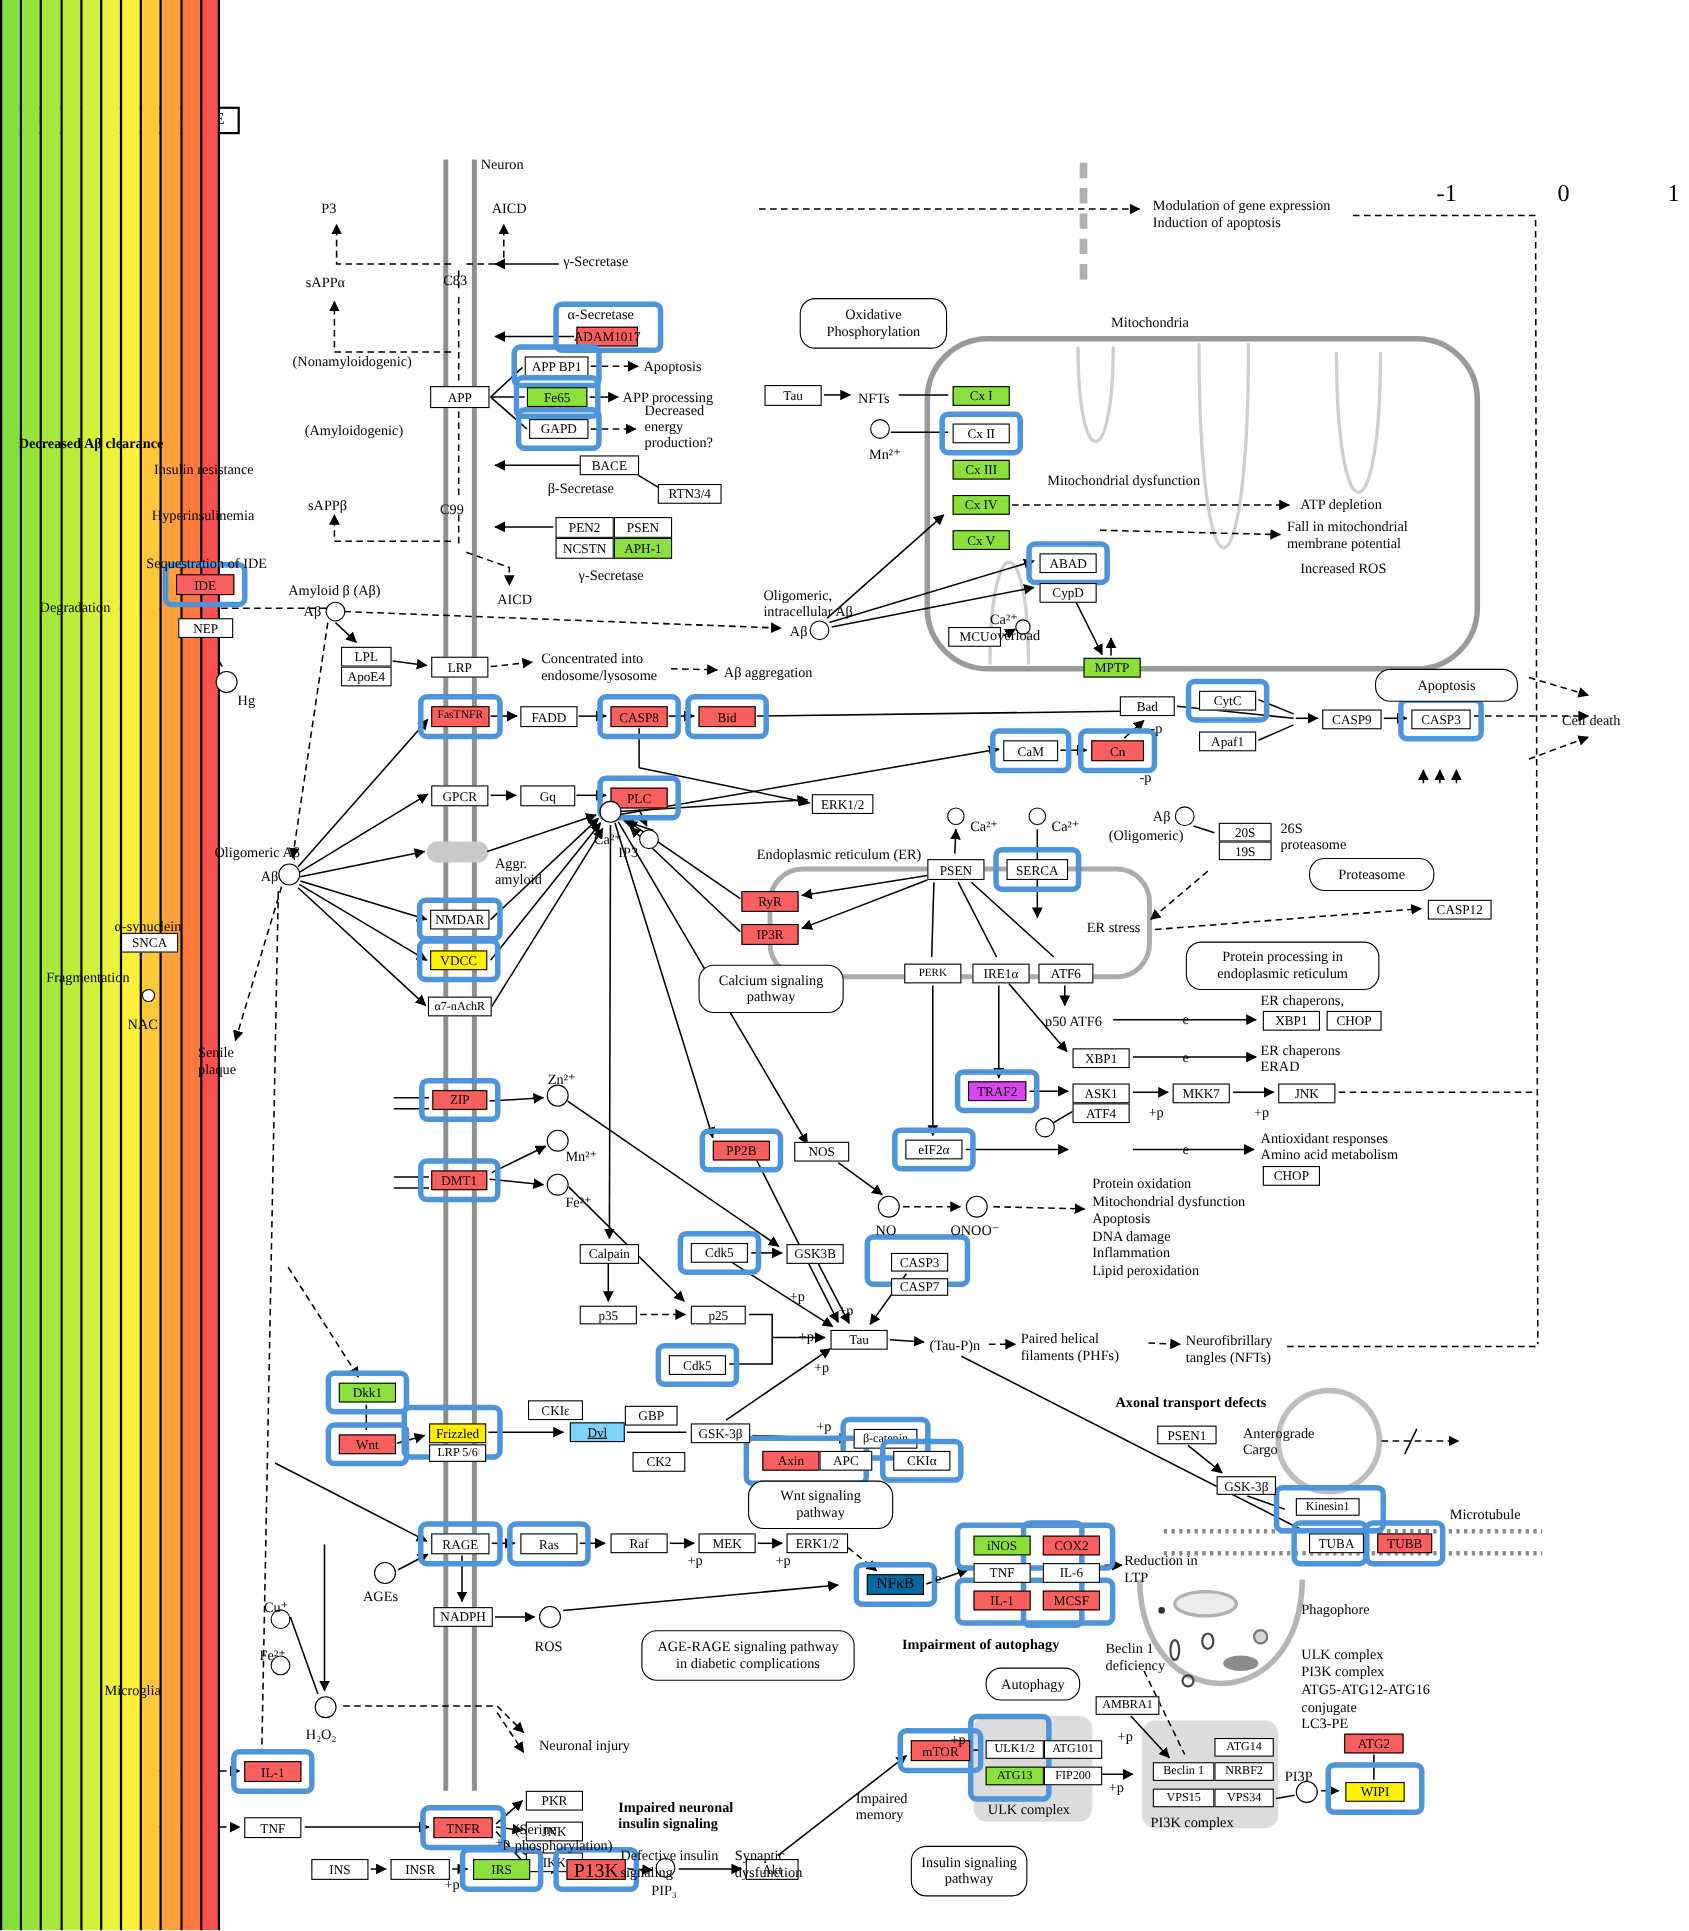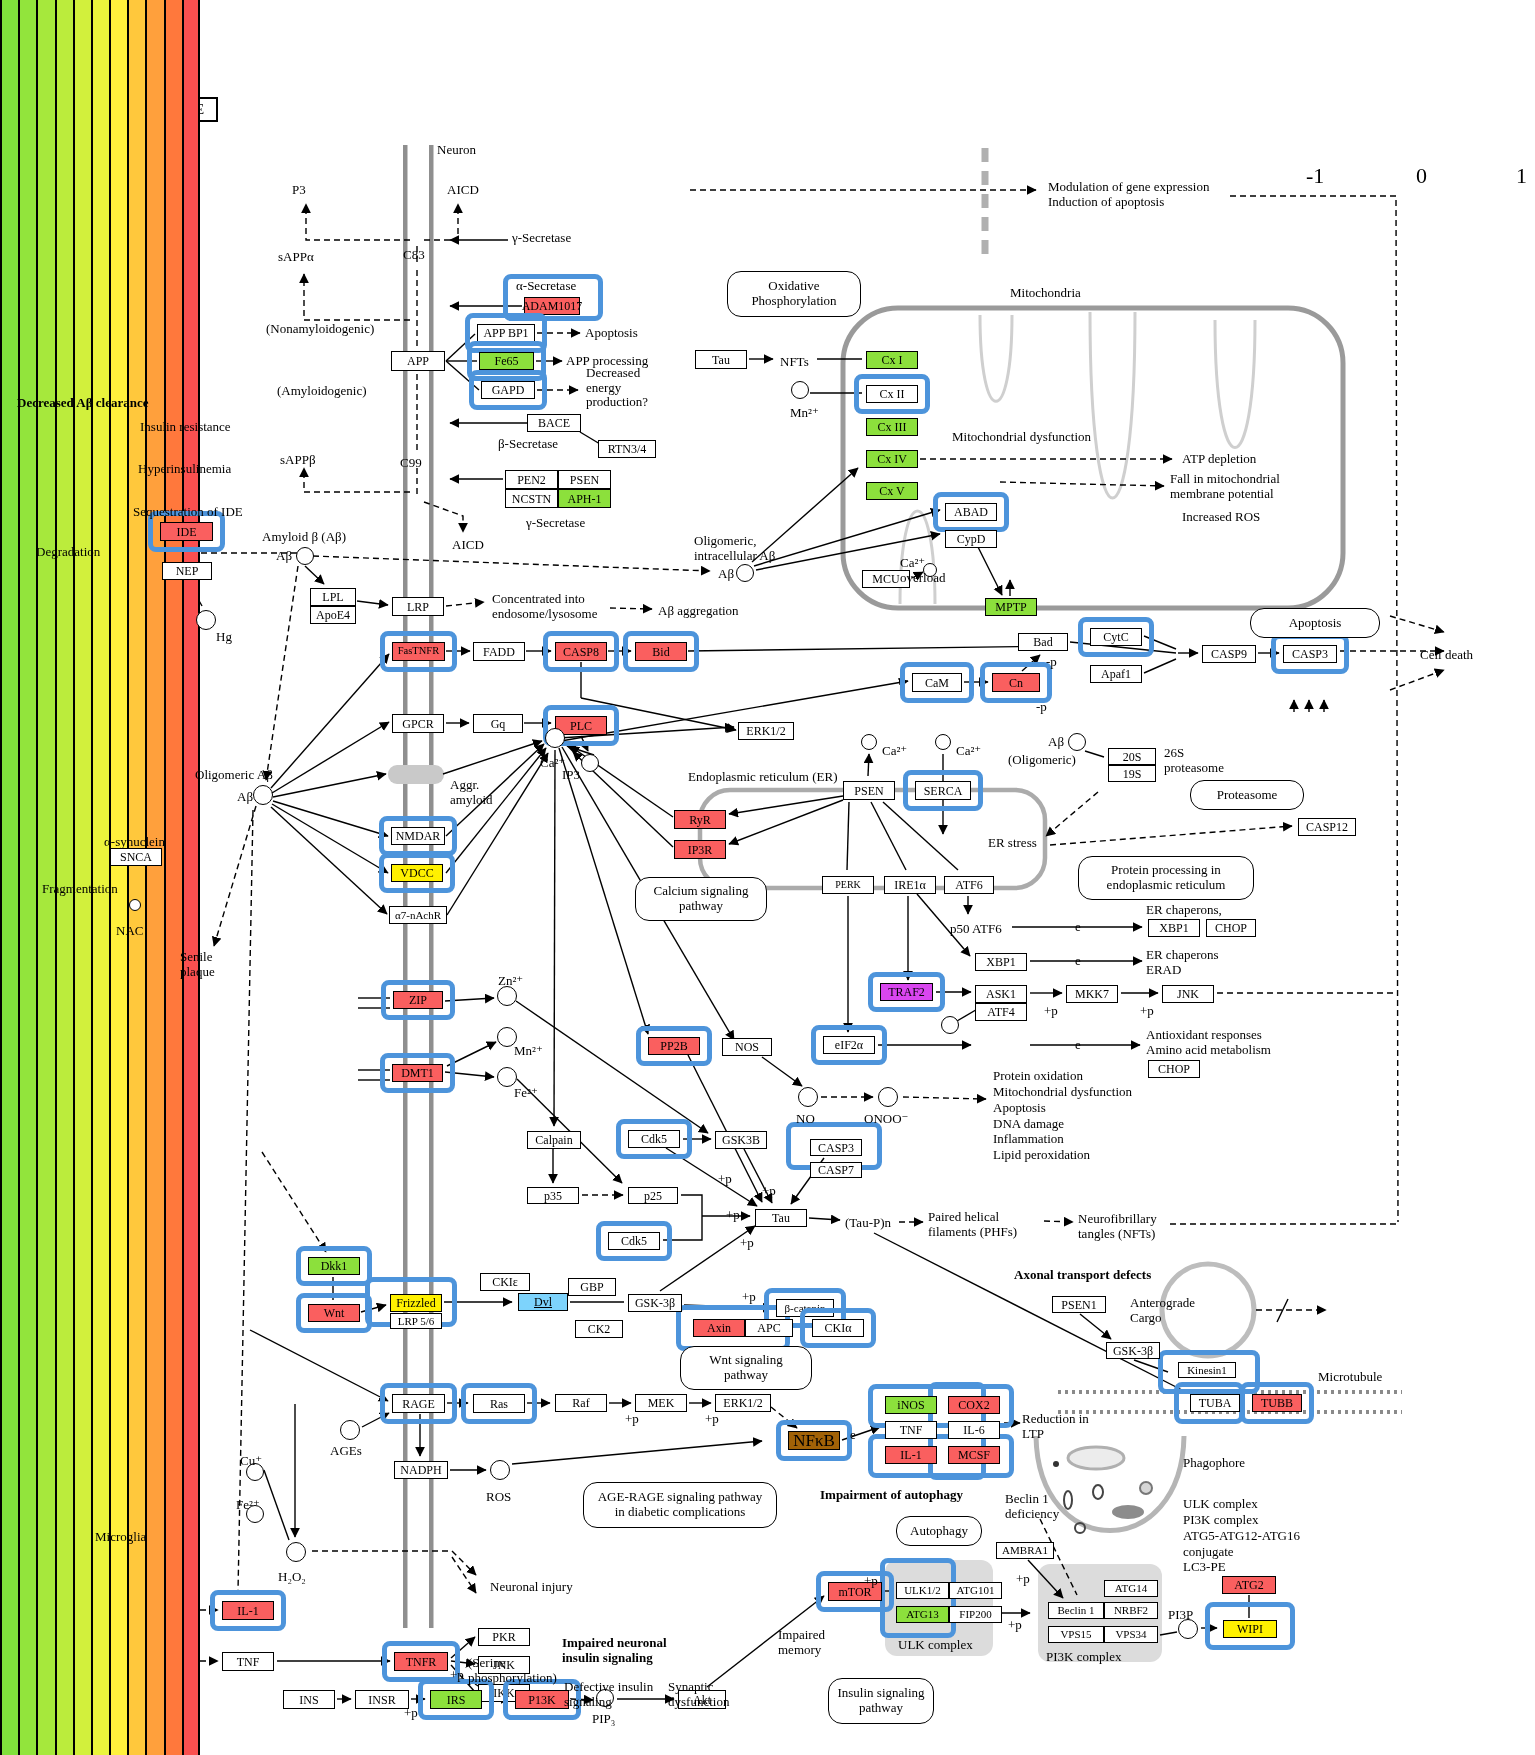--- a/index.html
+++ b/index.html
@@ -430,41 +430,41 @@
       <div class="node" style="left: 1252px; top: 1394px; width: 50px; height: 18px; background: rgb(250, 95, 95); font-size: 12px;">TUBB</div>
       <div class="hlbox" style="left: 380px; top: 1383px; width: 77px; height: 41px; border-color: rgb(77, 148, 219);"></div>
       <div class="node" style="left: 392px; top: 1394px; width: 53px; height: 19px; background: rgb(255, 255, 255); font-size: 12px;">RAGE</div>
       <div class="hlbox" style="left: 461px; top: 1383px; width: 76px; height: 41px; border-color: rgb(77, 148, 219);"></div>
       <div class="node" style="left: 473px; top: 1394px; width: 52px; height: 19px; background: rgb(255, 255, 255); font-size: 12px;">Ras</div>
       <div class="node" style="left: 555px; top: 1394px; width: 52px; height: 18px; background: rgb(255, 255, 255); font-size: 12px;">Raf</div>
       <div class="node" style="left: 635px; top: 1394px; width: 52px; height: 18px; background: rgb(255, 255, 255); font-size: 12px;">MEK</div>
       <div class="node" style="left: 715px; top: 1394px; width: 56px; height: 18px; background: rgb(255, 255, 255); font-size: 12px;">ERK1/2</div>
       <div class="node" style="left: 394px; top: 1461px; width: 54px; height: 18px; background: rgb(255, 255, 255); font-size: 12px;">NADPH</div>
       <div class="hlbox" style="left: 776px; top: 1420px; width: 76px; height: 41px; border-color: rgb(77, 148, 219);"></div>
-      <div class="node" style="left: 788px; top: 1431px; width: 52px; height: 19px; background: #a16207; font-size: 17px;">NFκB</div>
+      <div class="node" style="left: 788px; top: 1431px; width: 52px; height: 19px; background: #0369a1; font-size: 14px;">NFκB</div>
       <div class="node" style="left: 885px; top: 1396px; width: 52px; height: 18px; background: rgb(140, 224, 60); font-size: 12px;">iNOS</div>
       <div class="node" style="left: 948px; top: 1396px; width: 52px; height: 18px; background: rgb(250, 95, 95); font-size: 12px;">COX2</div>
       <div class="node" style="left: 885px; top: 1421px; width: 52px; height: 18px; background: rgb(255, 255, 255); font-size: 12px;">TNF</div>
       <div class="node" style="left: 948px; top: 1421px; width: 52px; height: 18px; background: rgb(255, 255, 255); font-size: 12px;">IL-6</div>
       <div class="node" style="left: 885px; top: 1446px; width: 52px; height: 18px; background: rgb(250, 95, 95); font-size: 12px;">IL-1</div>
       <div class="node" style="left: 948px; top: 1446px; width: 52px; height: 18px; background: rgb(250, 95, 95); font-size: 12px;">MCSF</div>
       <div class="hlbox" style="left: 210px; top: 1590px; width: 76px; height: 41px; border-color: rgb(77, 148, 219);"></div>
       <div class="node" style="left: 222px; top: 1601px; width: 52px; height: 19px; background: rgb(250, 95, 95); font-size: 12px;">IL-1</div>
       <div class="node" style="left: 222px; top: 1652px; width: 52px; height: 19px; background: rgb(255, 255, 255); font-size: 12px;">TNF</div>
       <div class="hlbox" style="left: 382px; top: 1641px; width: 78px; height: 41px; border-color: rgb(77, 148, 219);"></div>
       <div class="node" style="left: 394px; top: 1652px; width: 54px; height: 19px; background: rgb(250, 95, 95); font-size: 12px;">TNFR</div>
       <div class="node" style="left: 478px; top: 1628px; width: 52px; height: 18px; background: rgb(255, 255, 255); font-size: 12px;">PKR</div>
       <div class="node" style="left: 478px; top: 1656px; width: 52px; height: 18px; background: rgb(255, 255, 255); font-size: 12px;">JNK</div>
       <div class="node" style="left: 478px; top: 1684px; width: 52px; height: 18px; background: rgb(255, 255, 255); font-size: 12px;">IKK</div>
       <div class="node" style="left: 283px; top: 1690px; width: 52px; height: 19px; background: rgb(255, 255, 255); font-size: 12px;">INS</div>
       <div class="node" style="left: 355px; top: 1690px; width: 54px; height: 19px; background: rgb(255, 255, 255); font-size: 12px;">INSR</div>
       <div class="hlbox" style="left: 418px; top: 1679px; width: 76px; height: 41px; border-color: rgb(77, 148, 219);"></div>
       <div class="node" style="left: 430px; top: 1690px; width: 52px; height: 19px; background: rgb(140, 224, 60); font-size: 12px;">IRS</div>
       <div class="hlbox" style="left: 503px; top: 1679px; width: 78px; height: 41px; border-color: rgb(77, 148, 219);"></div>
-      <div class="node" style="left: 515px; top: 1690px; width: 54px; height: 19px; background: rgb(250, 95, 95); font-size: 12px;">P13K</div>
+      <div class="node" style="left: 515px; top: 1690px; width: 54px; height: 19px; background: rgb(250, 95, 95); font-size: 18px;">P13K</div>
       <div class="node" style="left: 678px; top: 1690px; width: 48px; height: 19px; background: rgb(255, 255, 255); font-size: 12px;">Akt</div>
       <div class="node" style="left: 996px; top: 1542px; width: 58px; height: 17px; background: rgb(255, 255, 255); font-size: 11px;">AMBRA1</div>
       <div class="hlbox" style="left: 816px; top: 1571px; width: 78px; height: 41px; border-color: rgb(77, 148, 219);"></div>
       <div class="node" style="left: 828px; top: 1582px; width: 54px; height: 19px; background: rgb(250, 95, 95); font-size: 12px;">mTOR</div>
       <div class="node" style="left: 896px; top: 1582px; width: 53px; height: 17px; background: rgb(255, 255, 255); font-size: 11px;">ULK1/2</div>
       <div class="node" style="left: 949px; top: 1582px; width: 53px; height: 17px; background: rgb(255, 255, 255); font-size: 11px;">ATG101</div>
       <div class="node" style="left: 896px; top: 1606px; width: 53px; height: 17px; background: rgb(140, 224, 60); font-size: 11px;">ATG13</div>
       <div class="node" style="left: 949px; top: 1606px; width: 53px; height: 17px; background: rgb(255, 255, 255); font-size: 11px;">FIP200</div>
       <div class="node" style="left: 1104px; top: 1580px; width: 54px; height: 17px; background: rgb(255, 255, 255); font-size: 11px;">ATG14</div>
       <div class="node" style="left: 1048px; top: 1602px; width: 56px; height: 17px; background: rgb(255, 255, 255); font-size: 11px;">Beclin 1</div>

